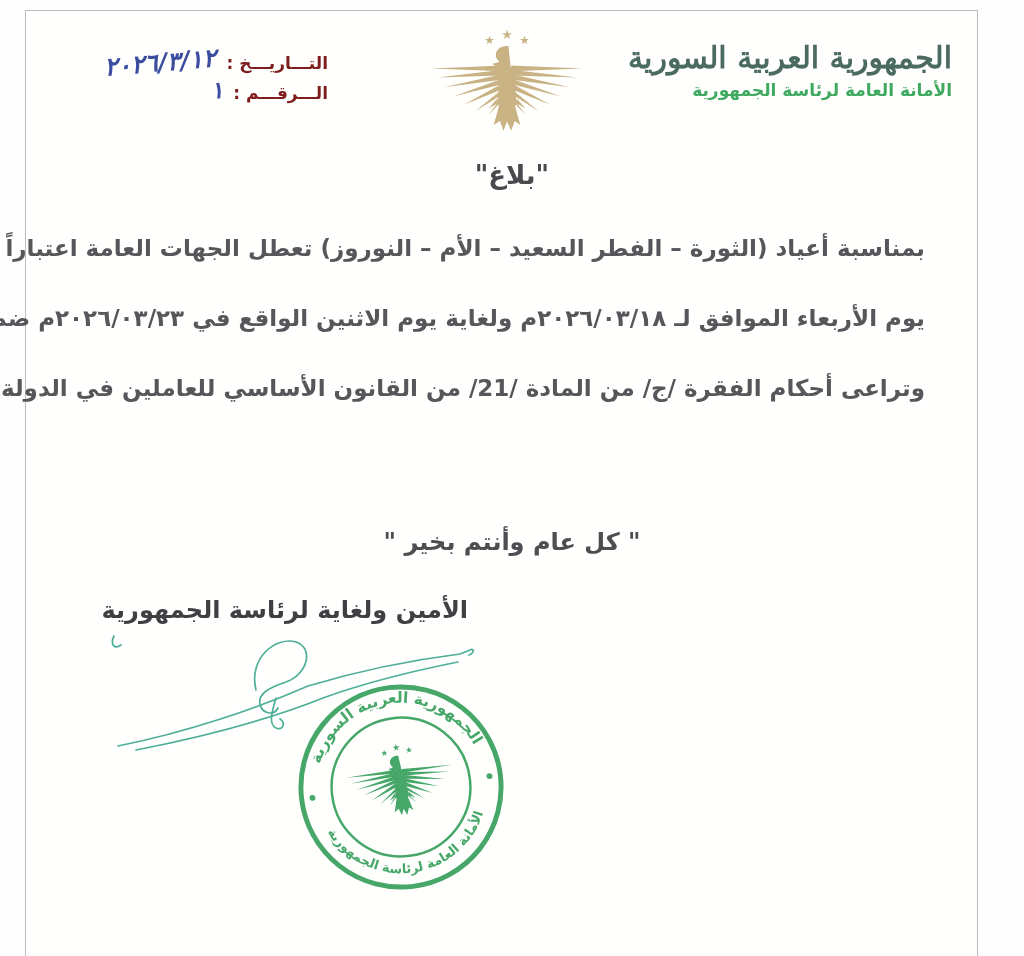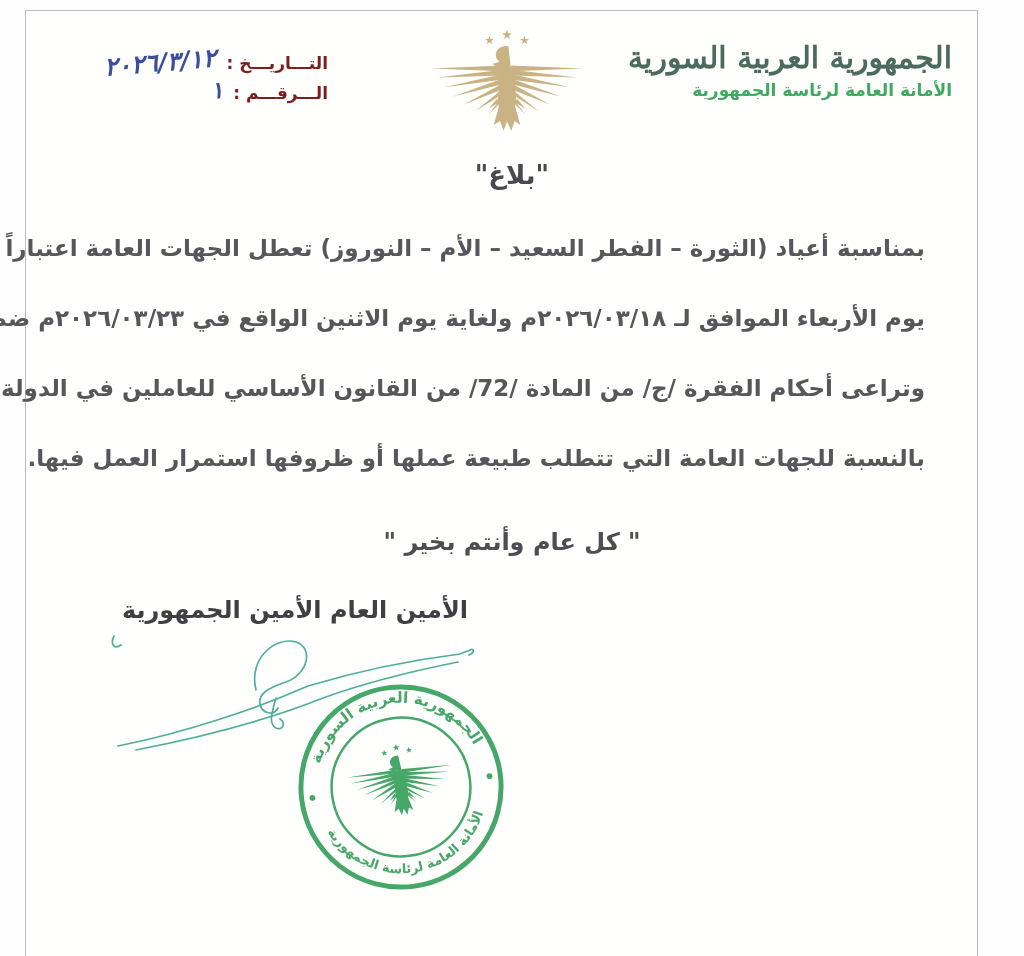--- a/index.html
+++ b/index.html
@@ -104,24 +104,23 @@
   </svg>
 
   <div class="hdr">
     <div class="calligraphy">الجمهورية العربية السورية</div>
     <div class="secretariat">الأمانة العامة لرئاسة الجمهورية</div>
   </div>
 
   <div class="doc-title">"بلاغ"</div>
   <div class="body-line l1">بمناسبة أعياد (الثورة – الفطر السعيد – الأم – النوروز) تعطل الجهات العامة اعتباراً من</div>
   <div class="body-line l2">يوم الأربعاء الموافق لـ ٢٠٢٦/٠٣/١٨م ولغاية يوم الاثنين الواقع في ٢٠٢٦/٠٣/٢٣م ضمناً.</div>
-  <div class="body-line l3">وتراعى أحكام الفقرة /ج/ من المادة /72/ من القانون الأساسي للعاملين في الدولة</div>
-  <div class="body-line l4">بالنسبة للجهات العامة التي تتطلب طبيعة عملها أو ظروفها استمرار العمل فيها.</div>
+  <div class="body-line l3">وتراعى أحكام الفقرة /ج/ من المادة /21/ من القانون الأساسي للعاملين في الدولة</div>
   <div class="closing">" كل عام وأنتم بخير "</div>
-  <div class="signatory">الأمين العام الأمين الجمهورية</div>
+  <div class="signatory">الأمين ولغاية لرئاسة الجمهورية</div>
 
   <svg class="signature" viewBox="0 0 385 130" fill="none" stroke="#4fae97" stroke-width="1.7" stroke-linecap="round">
     <path d="M6,8 C2,16 6,22 13,17"></path>
     <path d="M10,118 C80,104 150,80 200,58 C260,40 320,30 352,26 L362,22 C366,20 367,24 361,27"></path>
     <path d="M28,122 C100,108 160,92 215,70 C270,50 330,38 350,34"></path>
     <path d="M148,62 C140,30 168,8 188,14 C206,20 200,46 178,54 C160,60 150,66 152,76 C154,86 166,88 170,80"></path>
     <path d="M168,70 C164,84 160,96 168,100 C175,103 178,95 172,91"></path>
   </svg>
 
   <svg class="stamp" viewBox="0 0 220 220">

